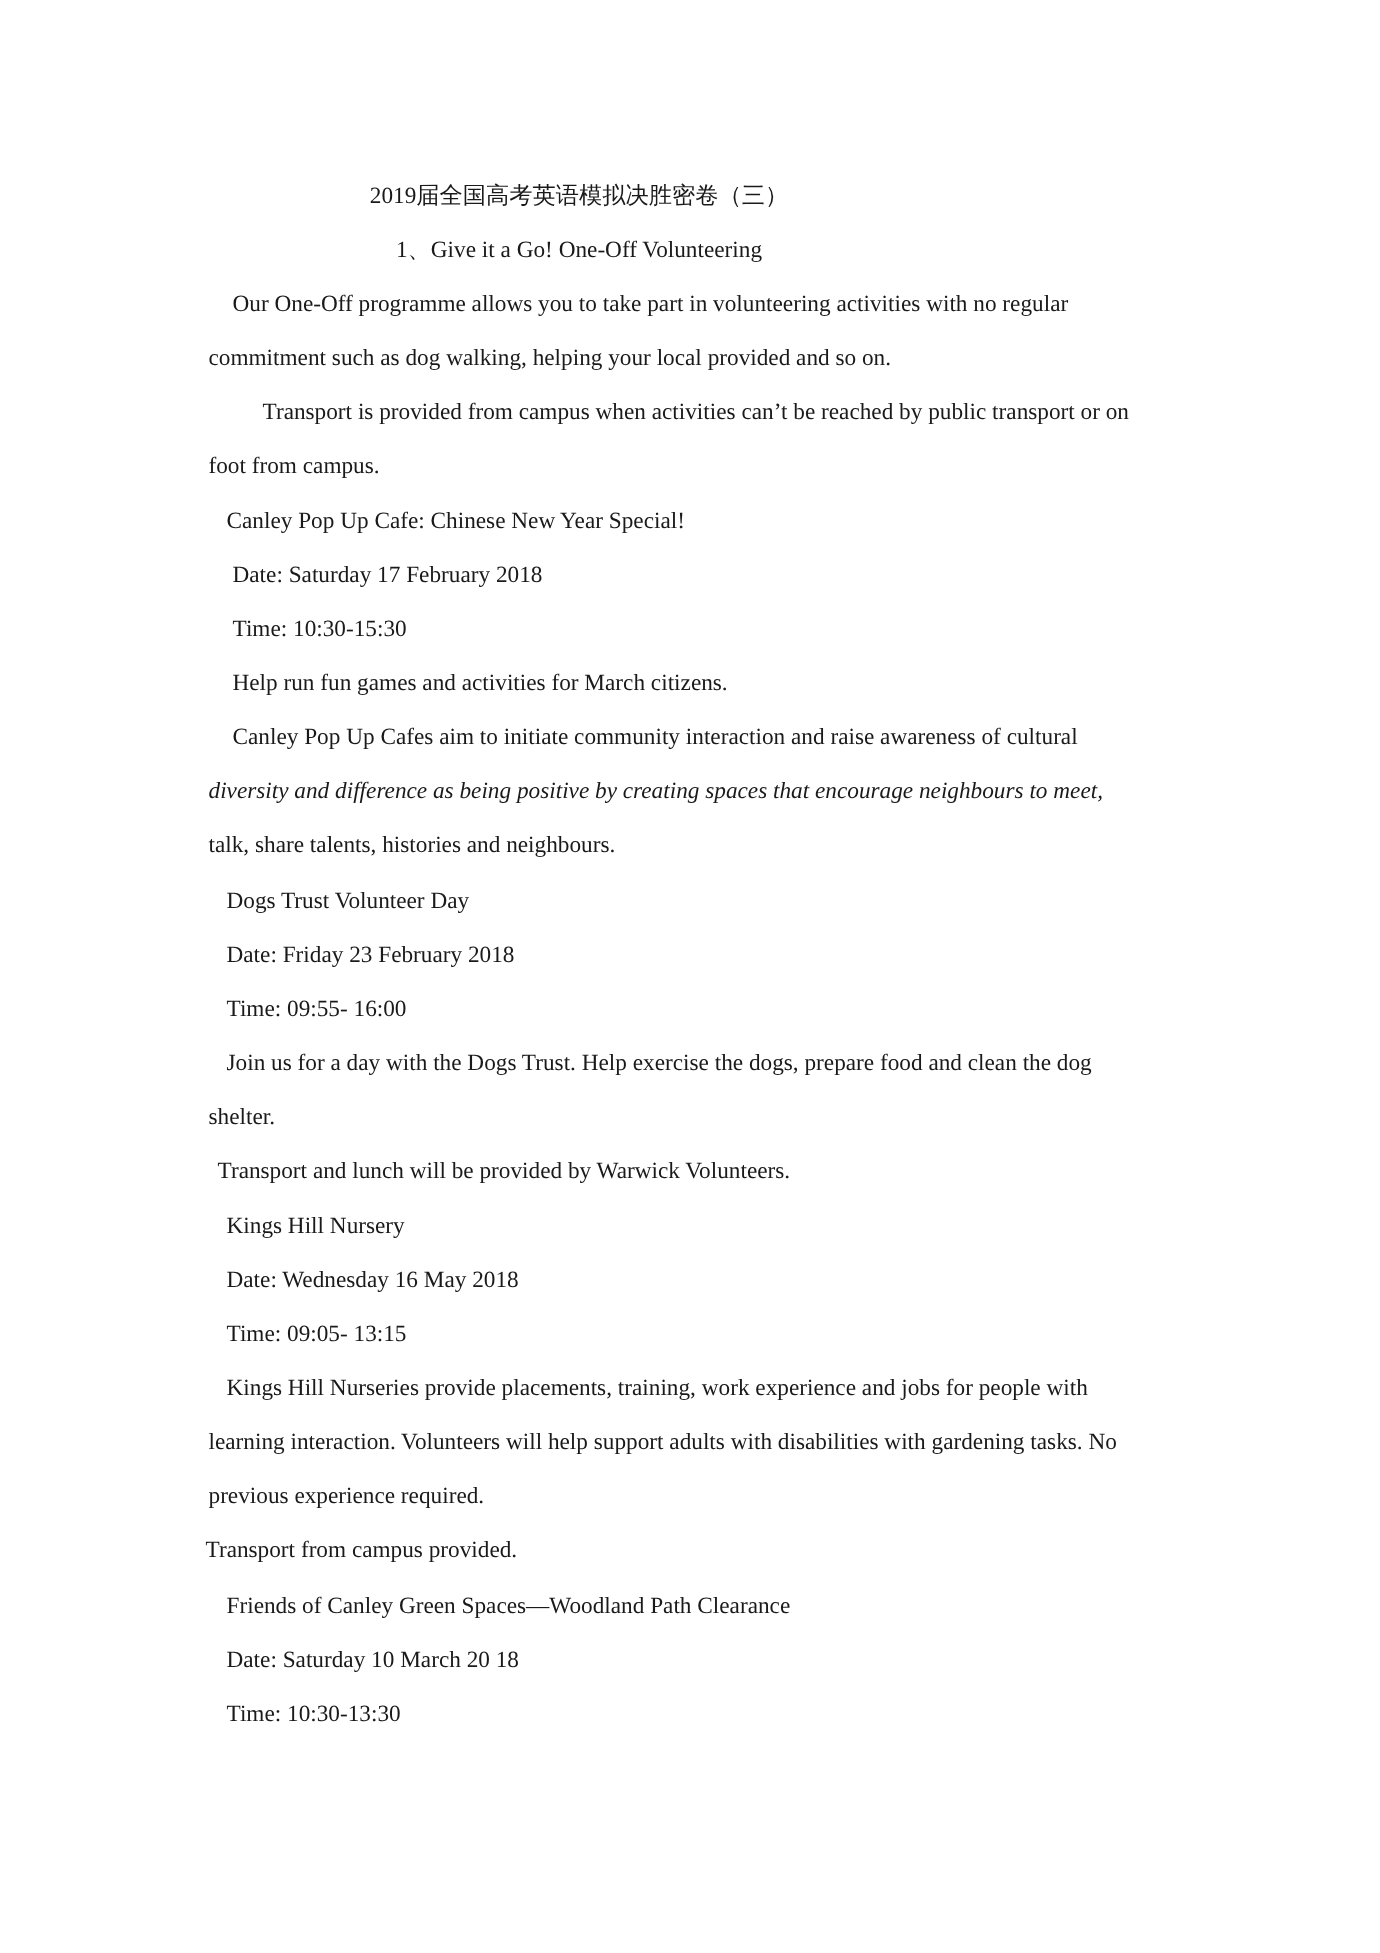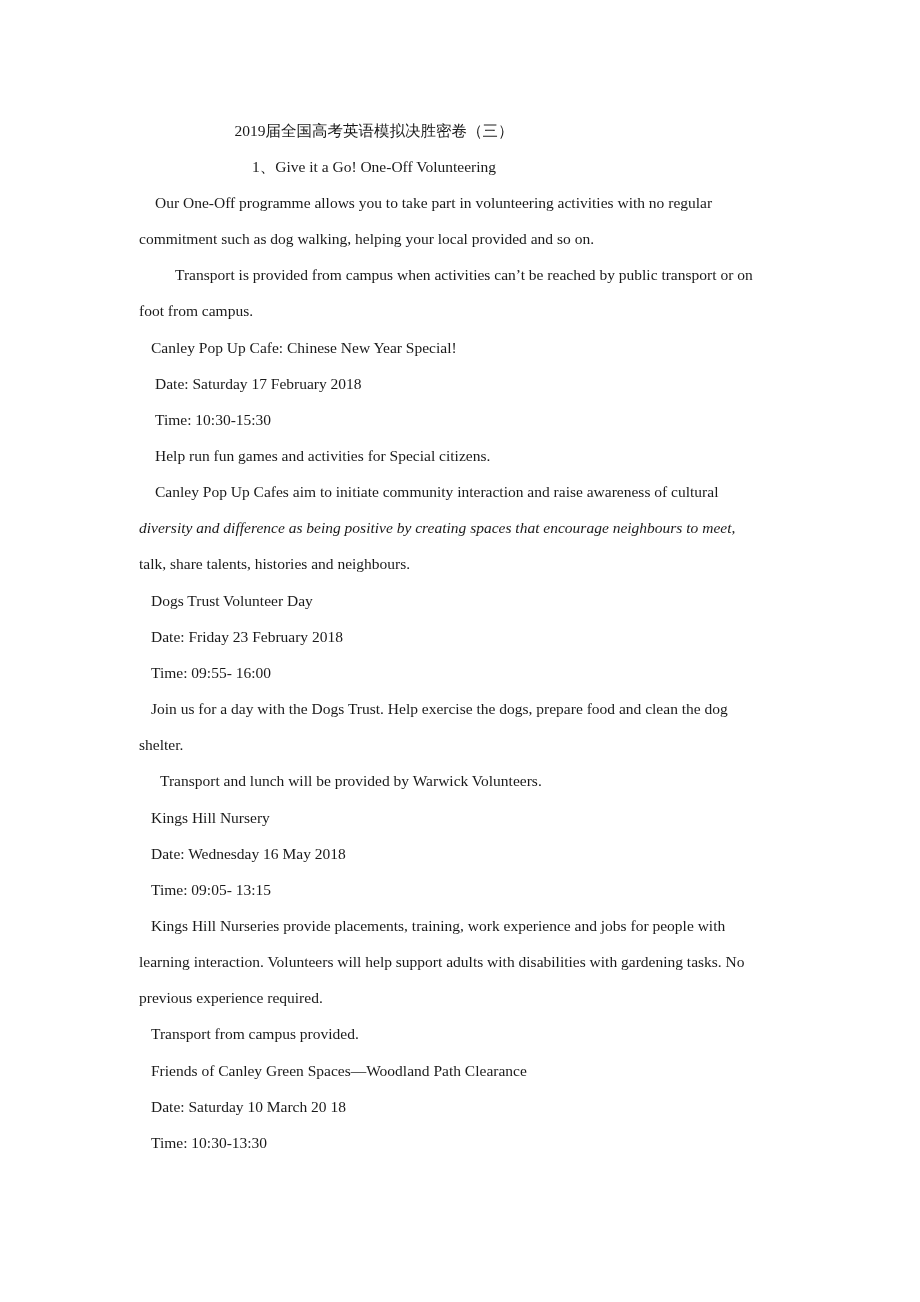--- a/index.html
+++ b/index.html
@@ -8,53 +8,53 @@
     font-family: "Liberation Serif", "DejaVu Serif", serif;
     color: #111111;
   }
   .line {
     position: absolute;
     font-size: 15.5px;
     line-height: 20px;
     white-space: nowrap;
     color: #1a1a1a;
   }
-  .center { left: 0; width: 748px; text-align: center; }
+  .center { left: 12px; width: 748px; text-align: center; }
 </style>
 </head>
 <body>
 
 <div>
   <div class="line center" style="top:121px;">2019届全国高考英语模拟决胜密卷（三）</div>
   <div class="line center" style="top:157px;">1、Give it a Go! One-Off Volunteering</div>
 
   <div class="line" style="top:193px; left:155px;">Our One-Off programme allows you to take part in volunteering activities with no regular</div>
   <div class="line" style="top:229px; left:139px;">commitment such as dog walking, helping your local provided and so on.</div>
   <div class="line" style="top:265px; left:155px;margin-left:20px;">Transport is provided from campus when activities can’t be reached by public transport or on</div>
   <div class="line" style="top:301px; left:139px;">foot from campus.</div>
 
   <div class="line" style="top:338px; left:151px;">Canley Pop Up Cafe: Chinese New Year Special!</div>
   <div class="line" style="top:374px; left:155px;">Date: Saturday 17 February 2018</div>
   <div class="line" style="top:410px; left:155px;">Time: 10:30-15:30</div>
-  <div class="line" style="top:446px; left:155px;">Help run fun games and activities for Special citizens.</div>
+  <div class="line" style="top:446px; left:155px;">Help run fun games and activities for March citizens.</div>
   <div class="line" style="top:482px; left:155px;">Canley Pop Up Cafes aim to initiate community interaction and raise awareness of cultural</div>
   <div class="line" style="top:518px; left:139px;font-style:italic;">diversity and difference as being positive by creating spaces that encourage neighbours to meet,</div>
   <div class="line" style="top:554px; left:139px;">talk, share talents, histories and neighbours.</div>
 
   <div class="line" style="top:591px; left:151px;">Dogs Trust Volunteer Day</div>
   <div class="line" style="top:627px; left:151px;">Date: Friday 23 February 2018</div>
   <div class="line" style="top:663px; left:151px;">Time: 09:55- 16:00</div>
   <div class="line" style="top:699px; left:151px;">Join us for a day with the Dogs Trust. Help exercise the dogs, prepare food and clean the dog</div>
   <div class="line" style="top:735px; left:139px;">shelter.</div>
-  <div class="line" style="top:771px; left:160px;">Transport and lunch will be provided by Warwick Volunteers.</div>
+  <div class="line" style="top:771px; left:145px;">Transport and lunch will be provided by Warwick Volunteers.</div>
 
   <div class="line" style="top:808px; left:151px;">Kings Hill Nursery</div>
   <div class="line" style="top:844px; left:151px;">Date: Wednesday 16 May 2018</div>
   <div class="line" style="top:880px; left:151px;">Time: 09:05- 13:15</div>
   <div class="line" style="top:916px; left:151px;">Kings Hill Nurseries provide placements, training, work experience and jobs for people with</div>
   <div class="line" style="top:952px; left:139px;">learning interaction. Volunteers will help support adults with disabilities with gardening tasks. No</div>
   <div class="line" style="top:988px; left:139px;">previous experience required.</div>
-  <div class="line" style="top:1024px; left:151px;text-align:center;">Transport from campus provided.</div>
+  <div class="line" style="top:1024px; left:137px;text-align:center;">Transport from campus provided.</div>
 
   <div class="line" style="top:1061px; left:151px;">Friends of Canley Green Spaces—Woodland Path Clearance</div>
   <div class="line" style="top:1097px; left:151px;">Date: Saturday 10 March 20 18</div>
   <div class="line" style="top:1133px; left:151px;">Time: 10:30-13:30</div>
 </div>
 
 </body></html>

